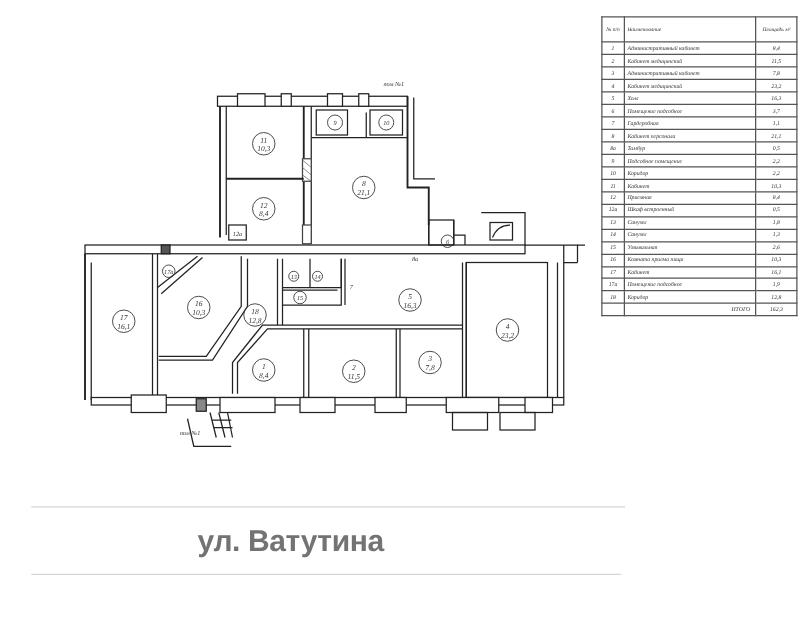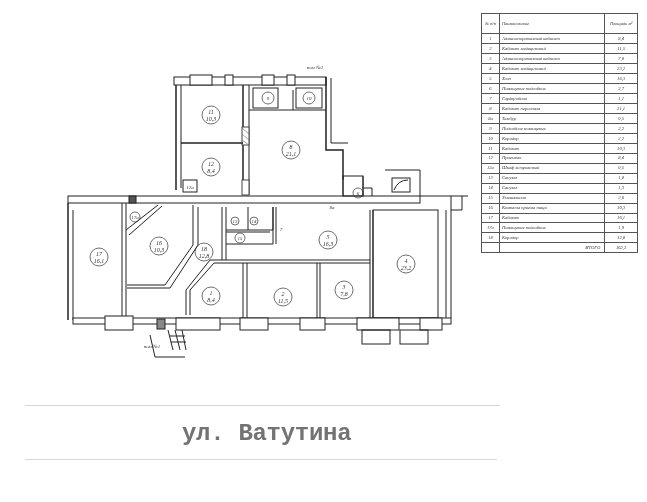--- a/index.html
+++ b/index.html
@@ -5,21 +5,21 @@
   html, body { margin:0; padding:0; background:#ffffff; }
   body { width:647px; height:502px; position:relative; overflow:hidden; font-family:"DejaVu Sans", sans-serif; }
   #plan { position:absolute; left:0; top:0; }
   .tbl { position:absolute; left:481px; top:13px; width:157px; border-collapse:collapse; font-family:"Liberation Serif", serif; font-style:italic; color:#333; }
   .tbl td, .tbl th { border:1px solid #555; font-size:4.6px; line-height:5.2px; padding:1.9px 2px; font-weight:normal; height:5.2px; white-space:nowrap; }
   .tbl th { height:15px; text-align:center; font-size:4.4px; }
   .tbl .c-num { width:13px; text-align:center; }
   .tbl .c-name { width:100px; text-align:left; }
   .tbl .c-area { width:28px; text-align:center; }
   .tbl .total-label { text-align:right; padding-right:4px; }
-  .street { position:absolute; left:182px; top:420px; font-family:Liberation Mono, monospace; font-weight:bold; font-size:24px; color:#737373; letter-spacing:-0.3px; }
+  .street { position:absolute; left:158px; top:420px; font-family:Liberation Sans, sans-serif; font-weight:bold; font-size:24px; color:#737373; letter-spacing:-0.3px; }
   .sline { position:absolute; height:1px; background:#d6d6d6; }
   .lbl { font-family:"Liberation Serif", serif; font-style:italic; fill:#333; font-size:6px; text-anchor:middle; }
   .lbl-sm { font-family:"Liberation Serif", serif; font-style:italic; fill:#333; font-size:5px; text-anchor:middle; }
 </style>
 </head>
 <body>
 
 <svg id="plan" width="647" height="502" viewBox="0 0 647 502" xmlns="http://www.w3.org/2000/svg">
   <g fill="none" stroke="#222" stroke-width="1">
 

